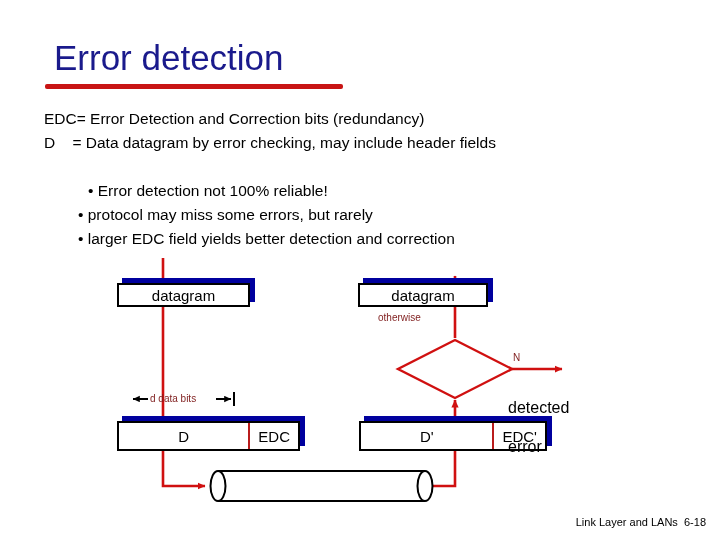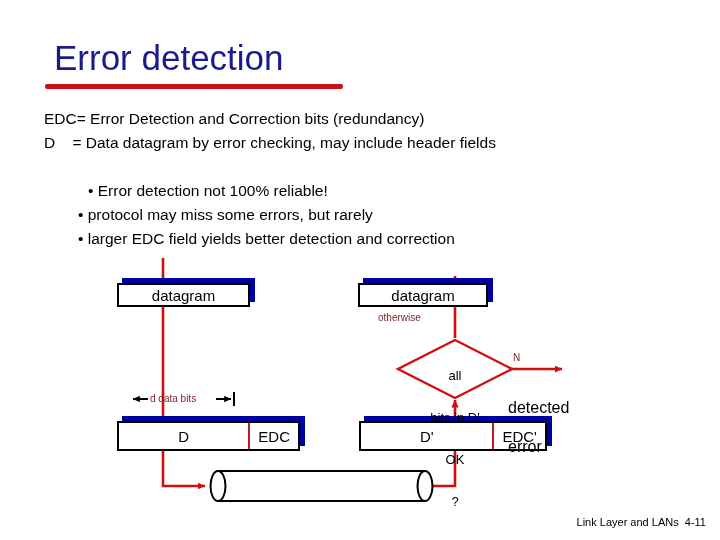--- a/index.html
+++ b/index.html
@@ -221,26 +221,20 @@
     <span>datagram</span>
   </div>
 
   <div class="shadow-plate" style="left:363px; top:20px; width:130px; height:24px;"></div>
   <div class="shadow-box" style="left:358px; top:25px; width:130px; height:24px;">
     <span>datagram</span>
   </div>
 
   <div class="mid-label" style="left:378px; top:52px;">otherwise</div>
 
-  <div class="diamond-label" style="left:405px; top:83px; width:100px;">
-    <div>all</div>
-    <div>bits in D'</div>
-    <div>OK</div>
-    <div>?</div>
-  </div>
 
   <div class="mid-label" style="left:513px; top:92px;">N</div>
   <div class="tiny-label" style="left:508px; top:117px;">
     <div>detected</div>
     <div>error</div>
   </div>
 
   <div class="mid-label" style="left:150px; top:133px;">d data bits</div>
 
   <div class="shadow-plate" style="left:122px; top:158px; width:183px; height:30px;"></div>
@@ -251,13 +245,13 @@
 
   <div class="shadow-plate" style="left:364px; top:158px; width:188px; height:30px;"></div>
   <div class="split-box" style="left:359px; top:163px; width:188px; height:30px;">
     <div class="cell-d">D'</div>
     <div class="cell-edc">EDC'</div>
   </div>
 
 
 </div>
 
-<div id="footer">Link Layer and LANs  4-11</div>
+<div id="footer">Link Layer and LANs  6-18</div>
 
 </body></html>

